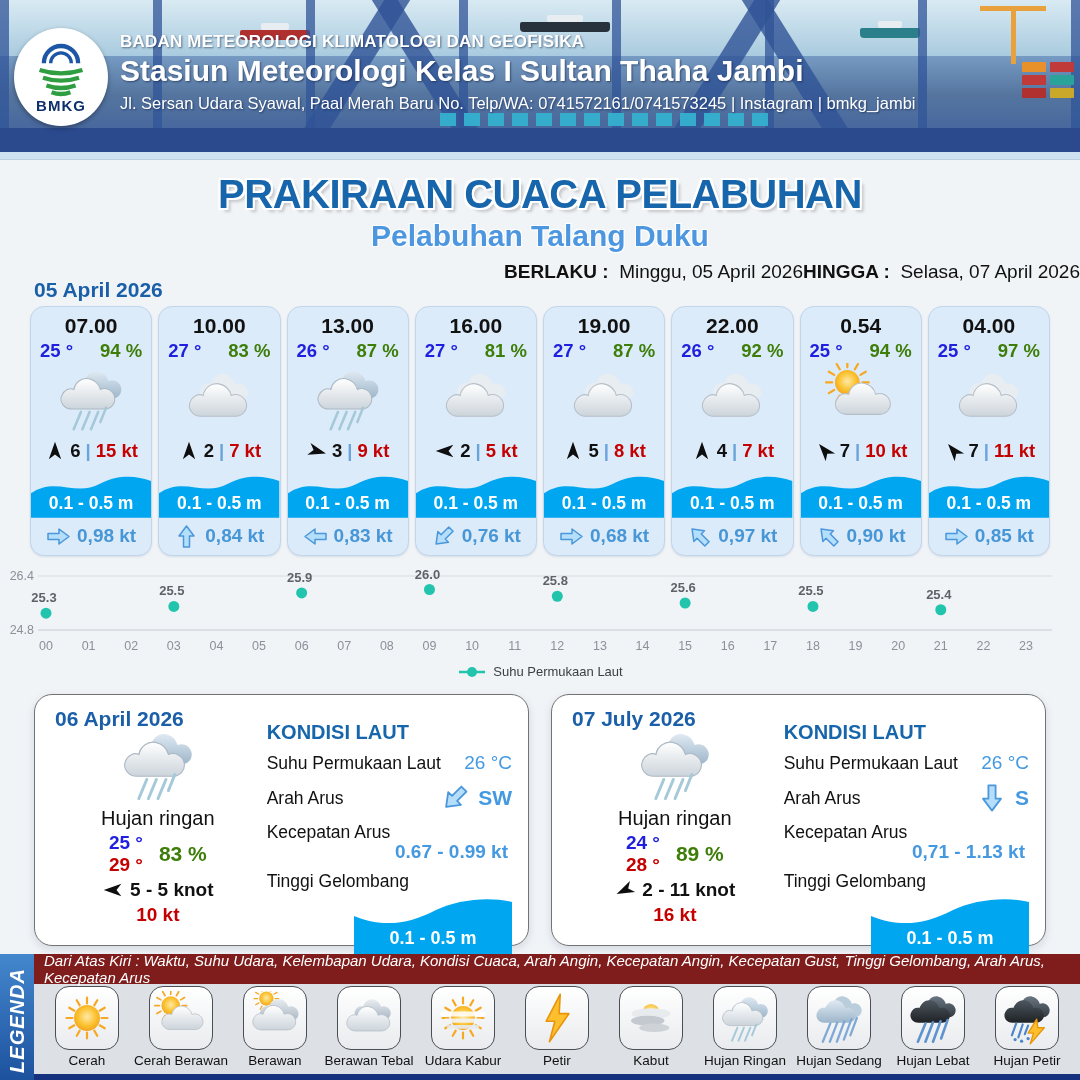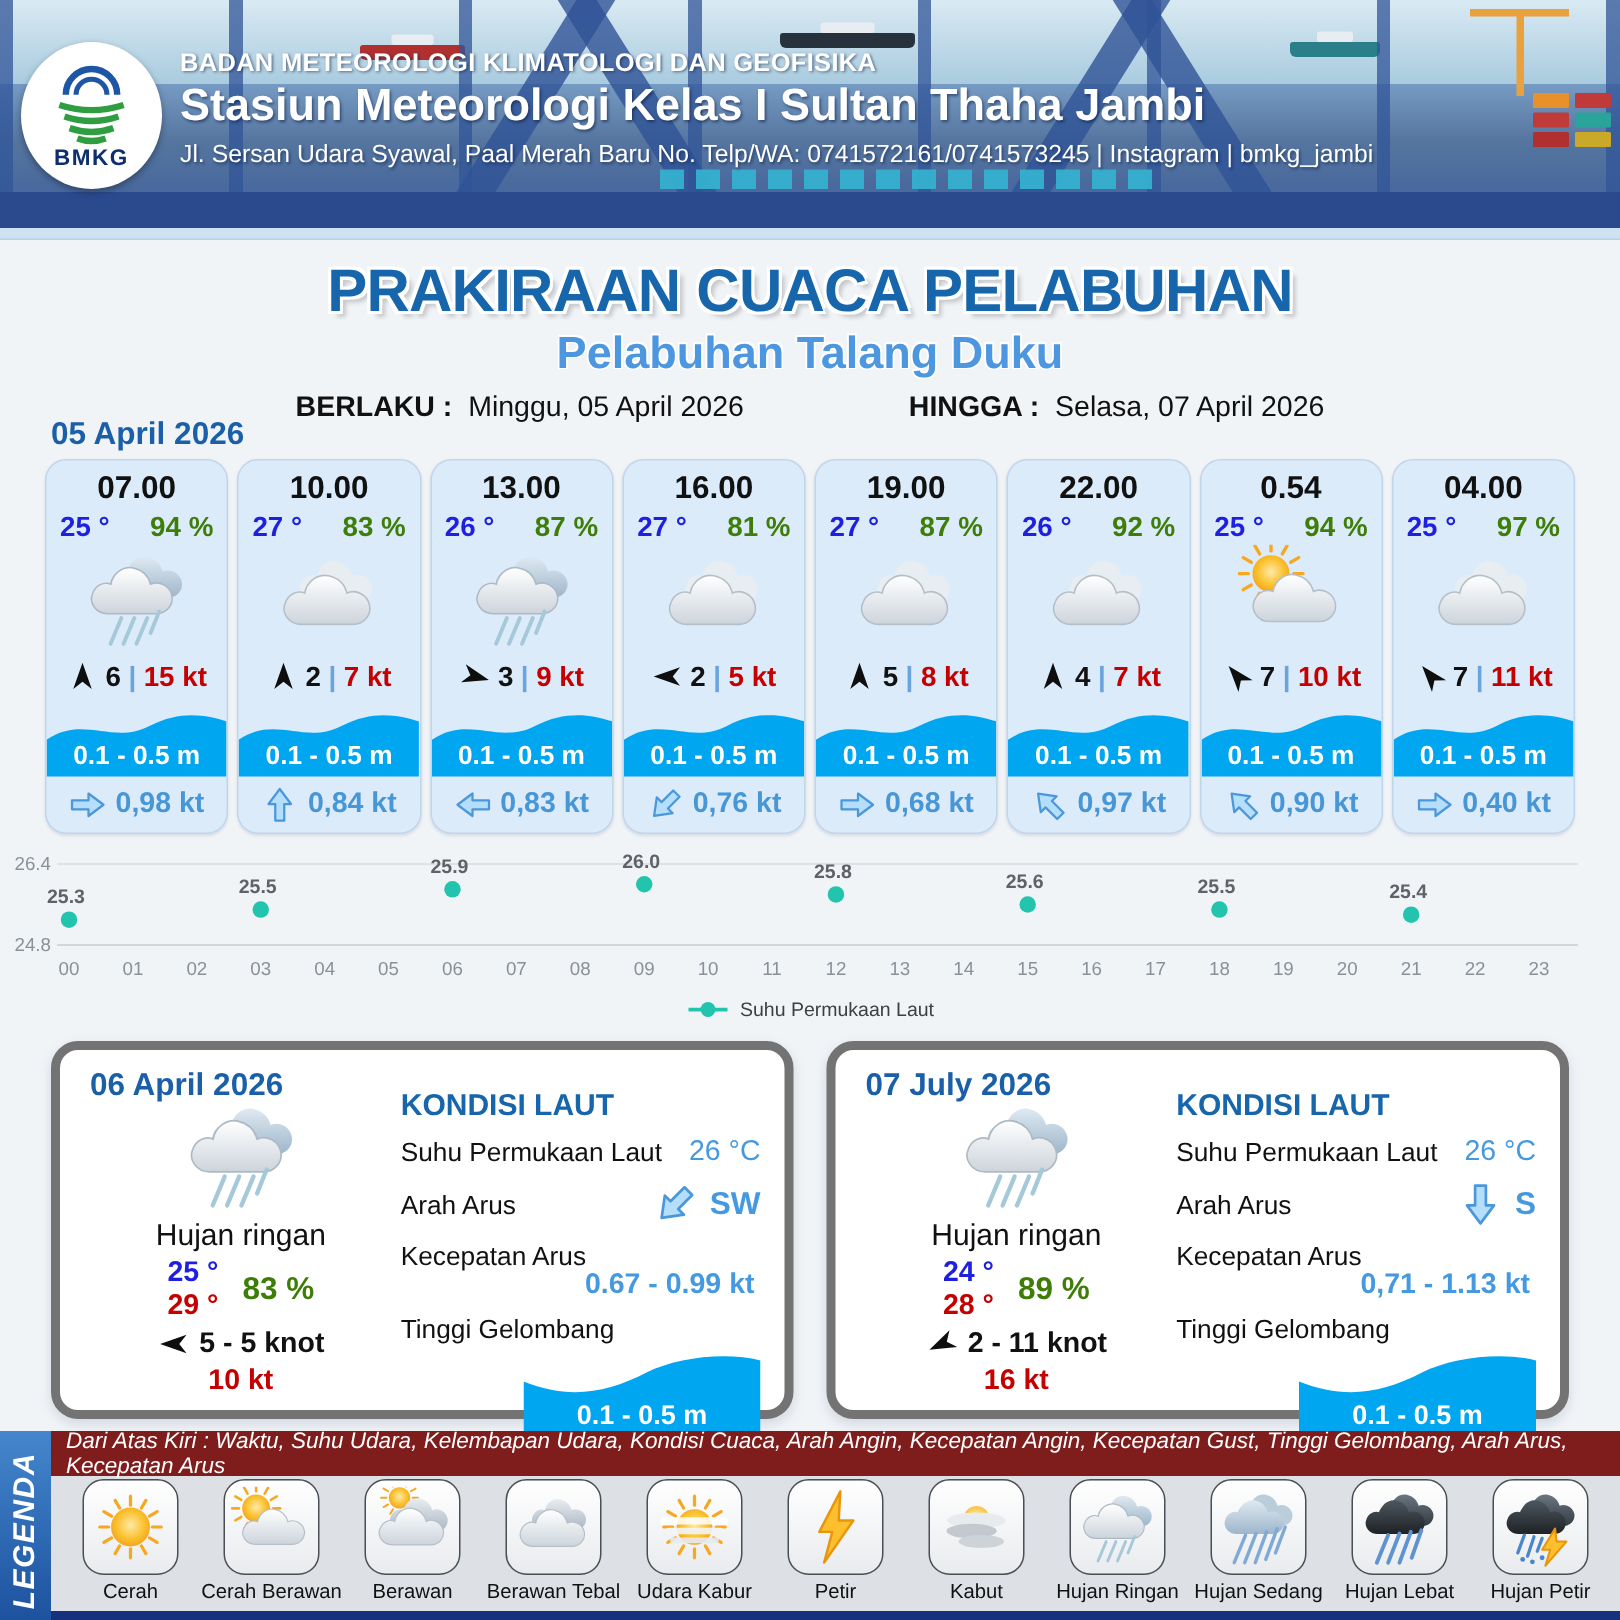--- a/index.html
+++ b/index.html
@@ -28,21 +28,21 @@
   .h-agency{font-size:17px;font-weight:bold;letter-spacing:.2px}
   .h-station{font-size:30px;font-weight:bold;margin-top:2px}
   .h-addr{font-size:16.5px;margin-top:6px}
   #header-strip{height:8px;background:#cfe2f1;border-bottom:1px solid #bcd2e4}
   
   #titleblock{height:118px;text-align:center;padding-top:12px}
   .t-main{font-size:40px;font-weight:bold;letter-spacing:-.5px;color:#1766ab;
     text-shadow:-2px -2px 0 #fff,2px -2px 0 #fff,-2px 2px 0 #fff,2px 2px 0 #fff,4px 4px 3px rgba(0,0,0,.18)}
   .t-sub{font-size:30px;font-weight:bold;color:#4d96e0;margin-top:2px;
     text-shadow:-1px -1px 0 #fff,1px -1px 0 #fff,-1px 1px 0 #fff,1px 1px 0 #fff}
-  .t-valid{margin-top:8px;font-size:19px;display:flex;justify-content:center;gap:110px}
+  .t-valid{margin-top:8px;font-size:19px;display:flex;justify-content:flex-end;}
   .t-valid b{font-weight:bold}
   
   #dateline{padding:0 0 4px 34px;font-size:21px;font-weight:bold;color:#1a5fa8;height:28px}
   #cards{display:flex;gap:6px;padding:0 30px;height:250px}
   .hcard{flex:1;background:#dcebfa;border:1px solid #c2d6ea;border-radius:14px;overflow:hidden;
     display:flex;flex-direction:column;box-shadow:0 1px 2px rgba(60,90,130,.15)}
   .h-time{text-align:center;font-size:21px;font-weight:bold;padding-top:7px}
   .h-th{display:flex;justify-content:space-between;padding:2px 9px 0;font-size:18.5px;font-weight:bold}
   .h-th .t{color:#1f1fe0}.h-th .h{color:#3d7d08}
   .h-icon{height:76px;display:flex;align-items:center;justify-content:center}
@@ -54,21 +54,21 @@
   .h-wave{position:relative;height:54px;margin-top:auto}
   .h-wave svg{position:absolute;inset:0;width:100%;height:100%}
   .h-wave .wv{position:absolute;left:0;right:0;bottom:4px;text-align:center;color:#fff;font-size:17.5px;font-weight:bold}
   .h-cur{display:flex;align-items:center;justify-content:center;gap:6px;height:38px;font-size:19px;font-weight:bold;color:#4796d6}
   .ca{width:25px;height:25px}
   
   #chartwrap{padding-top:10px;height:128px}
   #chart-legend{display:flex;align-items:center;justify-content:center;gap:6px;font-size:13px;color:#3c4043;margin-top:2px}
   
   #dailywrap{display:flex;gap:22px;padding:10px 34px 0;height:262px}
-  .dcard{flex:1;background:#fff;border:6px solid #737373;border-radius:18px;box-shadow:0 3px 8px rgba(70,95,125,.18);
+  .dcard{flex:1;background:#fff;border:1px solid #737373;border-radius:18px;box-shadow:0 3px 8px rgba(70,95,125,.18);
     display:flex;padding:12px 16px 10px 20px;gap:6px}
   .d-left{width:45%;display:flex;flex-direction:column;align-items:center}
   .d-date{align-self:flex-start;font-size:21px;font-weight:bold;color:#1a5fa8}
   .d-icon svg{width:86px;height:80px;margin-top:-6px}
   .d-cond{font-size:20px;margin-top:-2px}
   .d-trow{display:flex;align-items:center;gap:16px;margin-top:2px}
   .d-temps{display:flex;flex-direction:column;font-size:19px;font-weight:bold;line-height:1.15}
   .d-tmin{color:#1f1fe0}.d-tmax{color:#c40000}
   .d-hum{font-size:21px;font-weight:bold;color:#3d7d08}
   .d-wind{display:flex;align-items:center;gap:6px;font-size:19px;font-weight:bold;margin-top:3px}
@@ -563,21 +563,21 @@
     <div class="h-wave">
       <svg viewBox="0 0 122 56" preserveAspectRatio="none">
         <path d="M0,30 C25,12 45,34 70,20 C90,9 108,12 122,17 L122,56 L0,56 Z" fill="#00a6f0"></path>
       </svg>
       <span class="wv">0.1 - 0.5 m</span>
     </div>
     <div class="h-cur">
       <svg class="ca" viewBox="0 0 100 100" style="transform: rotate(0deg);">
           <use href="#i-block"></use>
         </svg>
-      <span>0,40 kt</span>
+      <span>0,85 kt</span>
     </div>
   </div>
 </div>
 
 <div id="chartwrap">
   <svg id="chart-svg" width="1080" height="92">
       <line x1="38" y1="10" x2="1052" y2="10" stroke="#d7dce2" stroke-width="1"></line>
       <line x1="38" y1="64" x2="1052" y2="64" stroke="#c7ccd2" stroke-width="1"></line>
       <text x="34" y="14" text-anchor="end" font-size="12.5" fill="#8a9199">26.4</text>
       <text x="34" y="68" text-anchor="end" font-size="12.5" fill="#8a9199">24.8</text>

